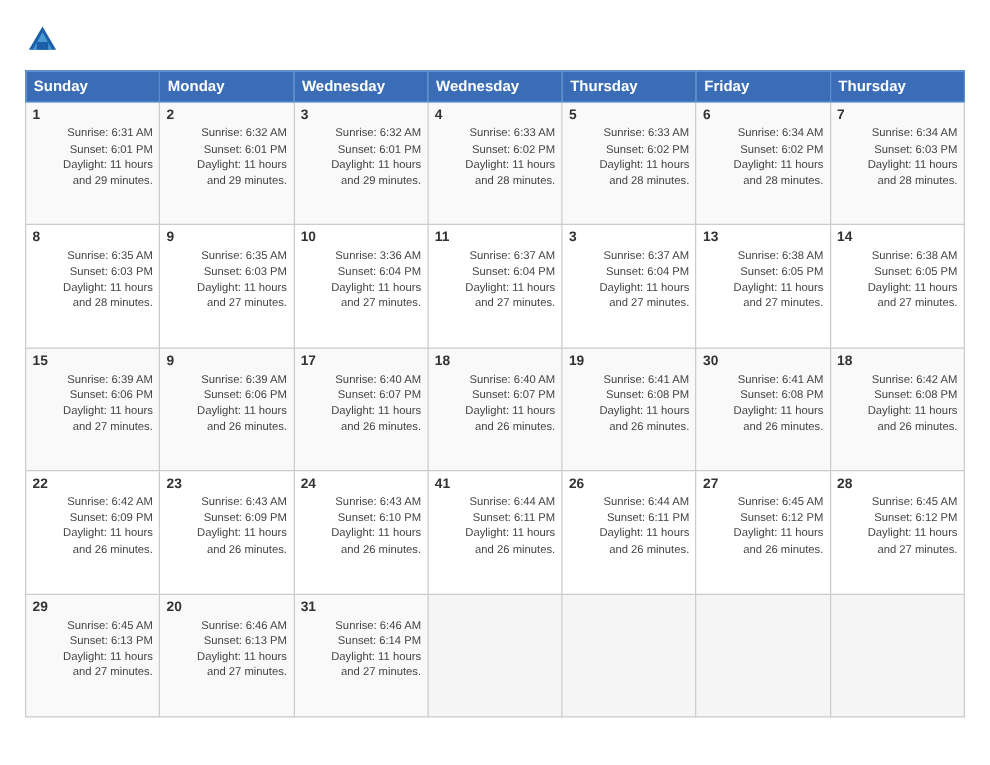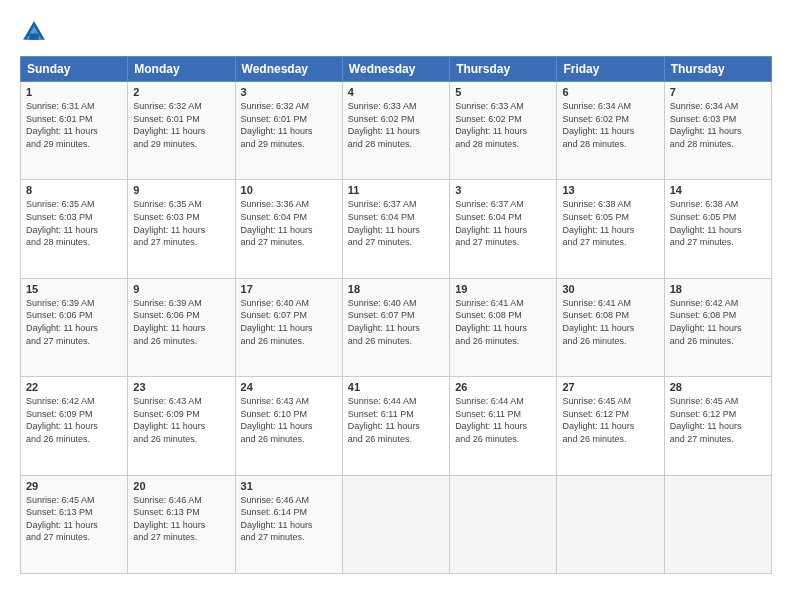--- a/index.html
+++ b/index.html
@@ -82,20 +82,21 @@
     .day-num {
       font-size: 11px;
       font-weight: bold;
       display: block;
       margin-bottom: 2px;
     }
     .day-info {
       font-size: 9px;
       color: #444;
       line-height: 1.4;
+      text-align: right;
     }
     .empty-cell {
       background: #f5f5f5 !important;
     }
   </style>
 </head>
 <body>
 
 <div class="page">
   <div class="header">

